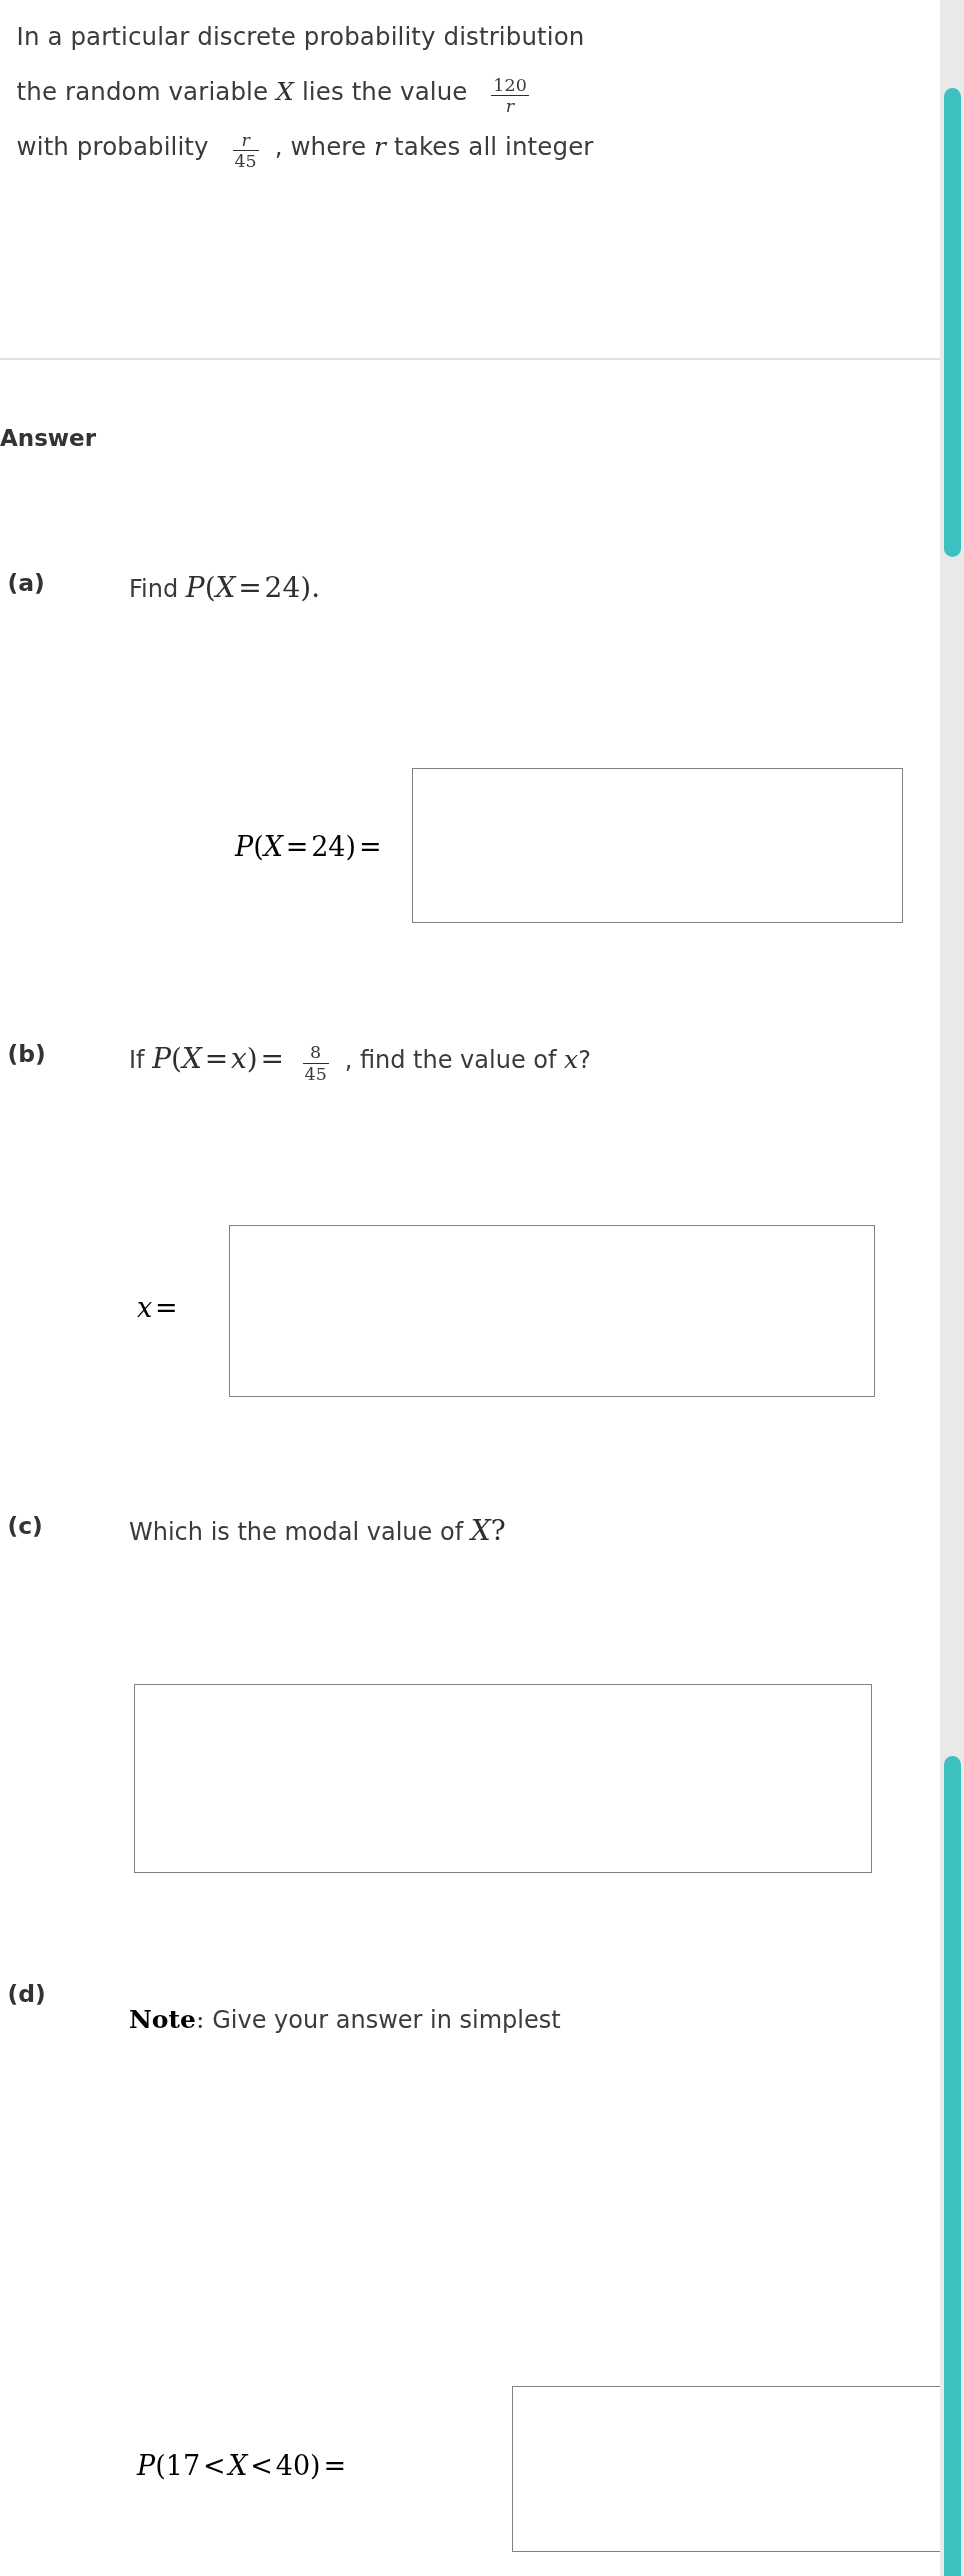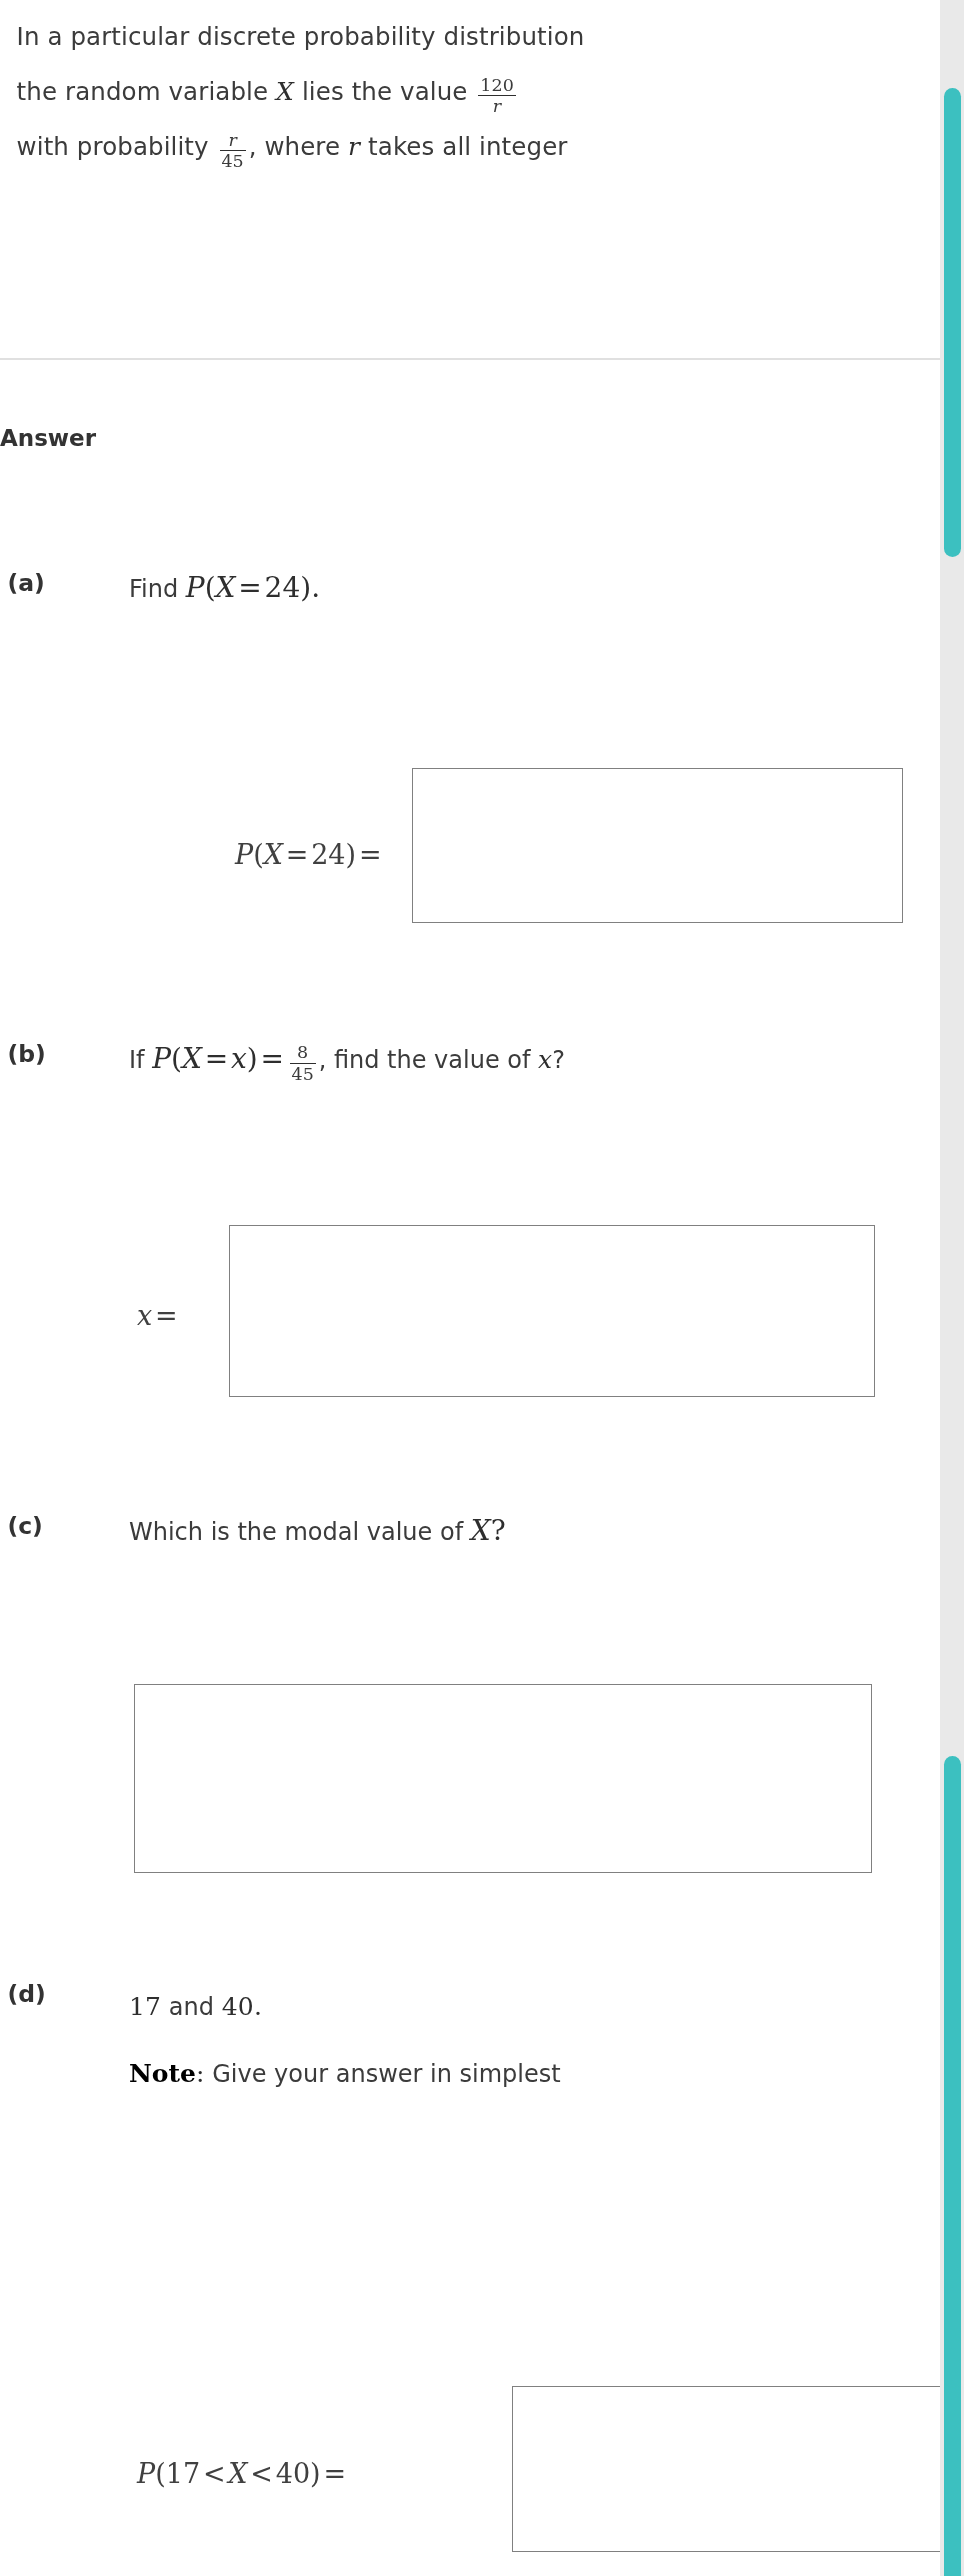--- a/index.html
+++ b/index.html
@@ -114,21 +114,21 @@
   .mo { font-style: normal; padding: 0 2.8px; }
 
   
   .frac {
     display: inline-block;
     vertical-align: -0.48em;
     text-align: center;
     font-family: "DejaVu Serif", "Liberation Serif", serif;
     font-style: normal;
     line-height: 1.05;
-    margin: 0 3px;
+    margin: 0 16px;
   }
   .frac .num {
     display: block;
     font-size: 17.5px;
     padding: 0 1.8px 0.9px 1.8px;
     border-bottom: 1.3px solid #2e2e2e;
   }
   .frac .den {
     display: block;
     font-size: 17.5px;
@@ -148,23 +148,22 @@
   
   .answer-box {
     position: absolute;
     background: #fff;
     border: 1.8px solid #808080;
   }
   .eq-label {
     position: absolute;
     font-family: "DejaVu Serif", "Liberation Serif", serif;
     font-size: 27px;
-    color: #404040;
+    color: #000000;
     white-space: nowrap;
-    margin-top: 8px;
   }
 </style>
 </head>
 <body>
 
 <div id="page-frame">
 
   <div id="content-pane">
 
     <div id="stem">
@@ -240,25 +239,20 @@
       </div>
     </div>
 
     <div class="answer-box" style="left:134px; top:1684px; width:738px; height:189px;">
       <span></span>
     </div>
 
     <div class="part" style="top:1980px;">
       <div class="part-label">(d)</div>
       <div class="part-body">
-        <div class="q-line" style="line-height:54px;">
-          <span class="m mn">17</span>
-          <span>and</span>
-          <span class="m mn">40</span><span class="m mn">.</span>
-        </div>
         <div class="q-line" style="line-height:79px;">
           <span class="note-bold">Note</span><span class="m mn">:</span>
           <span>Give your answer in simplest</span>
         </div>
       </div>
     </div>
 
     <div class="eq-label" style="left:137px; top:2450px;">
       <span style="font-style:italic;">P</span><span>(</span><span>17</span><span class="mo">&lt;</span><span style="font-style:italic;">X</span><span class="mo">&lt;</span><span>40</span><span>)</span><span class="mo">=</span>
     </div>

